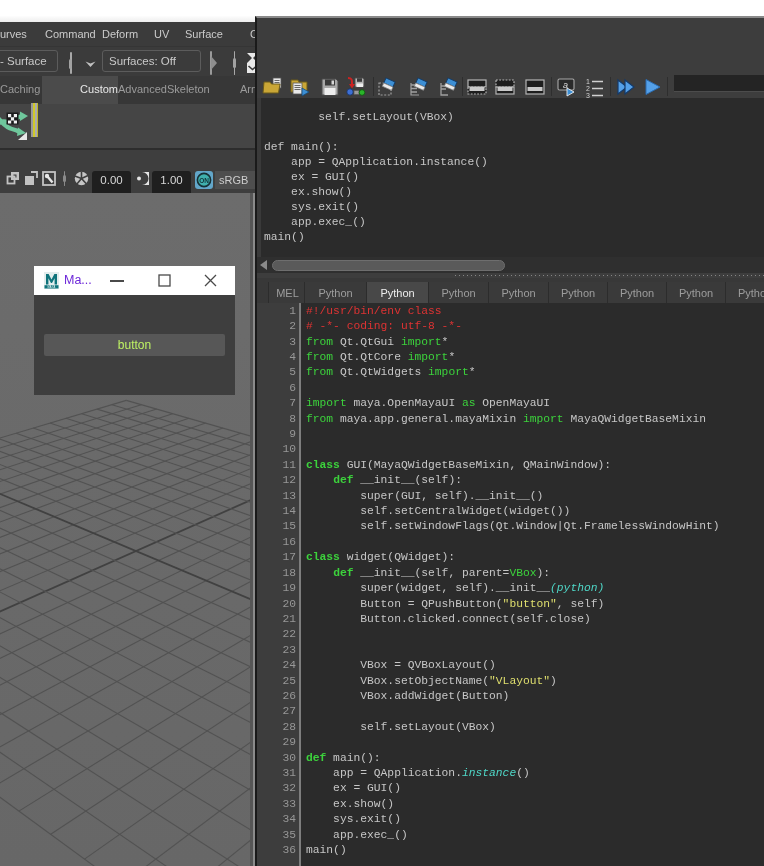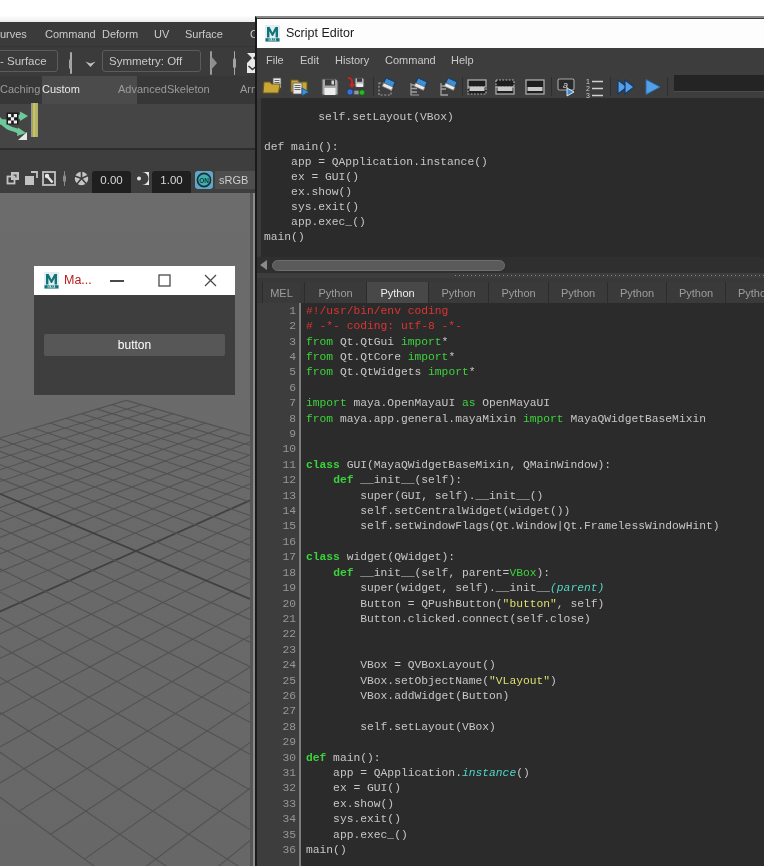--- a/index.html
+++ b/index.html
@@ -21,23 +21,23 @@
 #vptool{left:0;top:150px;width:764px;height:43px;background:#3e3e3e}
 .nfield{position:absolute;background:#1f1f1f;border-radius:3px;color:#d8d8d8;
   font-size:11.5px;text-align:center}
 #viewport{left:0;top:193px;width:257px;height:673px;background:linear-gradient(#6c6c6c,#676767);overflow:hidden}
 #viewport svg{position:absolute;left:0;top:0}
 .gl{stroke:#525252;stroke-width:1.1}
 .ax{stroke:#414141;stroke-width:1.8}
 
 #dlg{left:34px;top:266px;width:201px;height:129px;background:#3e3e3e}
 #dlgtitle{left:0;top:0;width:201px;height:29px;background:#fff}
-#dlgtitle .t{position:absolute;left:30px;top:7px;font-size:12.5px;color:#b91c1c}
+#dlgtitle .t{position:absolute;left:30px;top:7px;font-size:12.5px;color:#6d28d9}
 #dlgbtn{left:10px;top:68px;width:181px;height:22px;background:#575757;border-radius:2px;
-  color:#ffffff;font-size:12px;text-align:center;line-height:22px}
+  color:#bef264;font-size:12px;text-align:center;line-height:22px}
 
 #se{left:255px;top:16px;width:509px;height:850px;background:#3d3d3d;
   border-left:2px solid #1a1a1a;border-top:2px solid #8a8a8a}
 #setitle{left:0;top:1px;width:507px;height:29px;background:#fdfdfd}
 #setitle .t{position:absolute;left:29px;top:7px;font-size:12.5px;color:#1a1a1a}
 #semenu{left:0;top:30px;width:507px;height:27px;background:#3d3d3d}
 #semenu span{position:absolute;top:6px;font-size:11px;color:#c9c9c9}
 #setools{left:0;top:57px;width:507px;height:23px;background:#3d3d3d}
 .tsep{position:absolute;width:1px;background:#2e2e2e}
 #seout{left:0;top:80px;width:507px;height:159px;background:#3a3a3a}
@@ -76,37 +76,37 @@
  <span style="left:250px">Cache</span>
 </div>
 
 <div class="abs" id="row2">
  <div class="fbox" style="left:-20px;width:78px;padding-left:19px">- Surface</div>
  <div class="vpill" style="left:70px;top:5px;height:22px;width:1.5px;background:#a8a8a8"></div>
  <div class="vpill" style="left:69.3px;top:12px;height:10px;width:3.2px;background:#a2a2a2"></div>
  <svg class="abs" style="left:85px;top:14px" width="11" height="7">
       <path d="M0.5 0.5 L5.5 6 L10.5 0.5 L5.5 2.5 Z" fill="#c2c2c2"></path>
     </svg>
- <div class="fbox" style="left:102px;width:99px;padding-left:6px">Symmetry: Off</div>
+ <div class="fbox" style="left:102px;width:99px;padding-left:6px">Surfaces: Off</div>
  <div class="vpill" style="left:210px;top:4px;height:24px;width:1.5px;background:#9a9a9a"></div>
  <svg class="abs" style="left:211px;top:9px" width="7" height="14">
       <path d="M0 0 L6 7 L0 14 Z" fill="#8e8e8e"></path>
     </svg>
  <div class="vpill" style="left:233.5px;top:4px;height:24px;width:1.5px;background:#a8a8a8"></div>
  <div class="vpill" style="left:232.8px;top:11px;height:10px;width:3.2px;background:#a2a2a2"></div>
  <svg class="abs" style="left:247px;top:6px" width="11" height="20">
    <rect x="0" y="0" width="11" height="20" fill="#e8e8e8"></rect>
    <path d="M0 0 L5 5 L0 10 Z M11 0 L6 5 L11 10 Z" fill="#3a3a3a"></path>
    <path d="M1.5 13 L5.5 16.5 L9.5 13" stroke="#3a3a3a" stroke-width="1.6" fill="none"></path>
  </svg>
 </div>
 
 <div class="abs" id="shelftabs">
  <span style="left:0px">Caching</span>
- <span class="act abs" style="left:42px;width:95px;text-align:left">Custom</span>
+ <span class="act abs" style="left:42px;width:76px;text-align:right">Custom</span>
  <span style="left:118px">AdvancedSkeleton</span>
  <span style="left:240px">Arnold</span>
 </div>
 
 <div class="abs" id="shelf">
  <svg class="abs" style="left:0px;top:3px" width="30" height="34" viewBox="0 0 30 34">
   <path d="M-2 17 C3 11,7 17,12 14 C17 11,20 9,22 9" fill="none" stroke="#6fc79c" stroke-width="4.2"></path>
   <path d="M20 4.5 L28 9 L20 14 Z" fill="#6fc79c"></path>
   <path d="M-2 11 C3 17,7 21,12 22 C16 23,18 24,20 25" fill="none" stroke="#6fc79c" stroke-width="4.2"></path>
   <path d="M18 20.5 L26 26 L17 29 Z" fill="#6fc79c"></path>
@@ -232,36 +232,20 @@
      <rect x="1" y="1" width="11" height="11" fill="none" stroke="#4a4a4a" stroke-width="1.3"></rect>
    </svg>
    <svg class="abs" style="left:170px;top:8px" width="13" height="13">
      <path d="M1 1 L12 12 M12 1 L1 12" stroke="#4a4a4a" stroke-width="1.3"></path>
    </svg>
  </div>
  <div class="abs" id="dlgbtn">button</div>
 </div>
 
 <div class="abs" id="se">
- <div class="abs" id="setitle">
-   <svg class="abs" style="left:8px;top:6px" width="15" height="17" viewBox="0 0 15 17">
-     <rect x="0" y="0" width="15" height="17" fill="#e3eded"></rect>
-     <path d="M2 12.5 V2 h2.6 l2.9 5.6 L10.4 2 H13 v10.5 h-2.4 V6.2 L8 11 H7 L4.4 6.2 v6.3 Z" fill="#10747c"></path>
-     <rect x="0.5" y="13.2" width="14" height="3.3" fill="#10747c"></rect>
-     <text x="7.5" y="16" font-size="2.6" fill="#fff" text-anchor="middle" style="letter-spacing:0.3px">MAYA</text>
-   </svg>
-   <span class="t">Script Editor</span>
- </div>
- <div class="abs" id="semenu">
-   <span style="left:9px">File</span>
-   <span style="left:43px">Edit</span>
-   <span style="left:78px">History</span>
-   <span style="left:128px">Command</span>
-   <span style="left:194px">Help</span>
- </div>
  <div class="abs" id="setools">
       <svg class="ticon" style="left:5px" width="22" height="22" viewBox="0 0 22 22">
         <rect x="11" y="2" width="8" height="10" fill="#e8e8e8" stroke="#555" stroke-width="0.8"></rect>
         <path d="M12.5 4.5h5M12.5 6.5h5M12.5 8.5h5" stroke="#666" stroke-width="1"></path>
         <path d="M2 6 L8 6 L9.5 8 L18 8 L16.5 17 L1 17 Z" fill="#c9a636" stroke="#6b5a1a" stroke-width="1"></path>
       </svg>
       <svg class="ticon" style="left:32px" width="22" height="22" viewBox="0 0 22 22">
         <path d="M2 4 L9 4 L10 6 L18 6 L18 16 L2 16 Z" fill="#c9a636" stroke="#6b5a1a" stroke-width="1"></path>
         <rect x="4" y="7" width="9" height="11" fill="#e8e8e8" stroke="#555" stroke-width="0.8"></rect>
         <path d="M5.5 9.5h6M5.5 11.5h6M5.5 13.5h6" stroke="#666" stroke-width="1"></path>
@@ -358,21 +342,21 @@
  </div>
     </div>
  <div class="abs" id="sescroll">
    <div class="abs" style="left:3px;top:3px;width:0;height:0;border-top:5px solid transparent;border-bottom:5px solid transparent;border-right:7px solid #8a8a8a"></div>
    <div class="abs" id="sethumb"></div>
  </div>
  <div class="abs" id="sesplit">
       <div class="abs" id="sedots"></div>
     </div>
  <div class="abs" id="setabs">
-      <div class="tab" style="left:5px;width:38px">MEL</div>
+      <div class="tab" style="left:11px;width:38px">MEL</div>
       <div class="tab" style="left:47px;width:62px">Python</div>
       <div class="tab on" style="left:109px;width:62px">Python</div>
       <div class="tab" style="left:171px;width:60px">Python</div>
       <div class="tab" style="left:231px;width:60px">Python</div>
       <div class="tab" style="left:291px;width:59px">Python</div>
       <div class="tab" style="left:350px;width:59px">Python</div>
       <div class="tab" style="left:409px;width:59px">Python</div>
       <div class="tab" style="left:468px;width:59px">Python</div>
     </div>
  <div class="abs" id="secode">
@@ -407,39 +391,39 @@
 28
 29
 30
 31
 32
 33
 34
 35
 36</pre>
       </div>
-   <pre id="codepre"><span class="r">#!/usr/bin/env coding</span>
+   <pre id="codepre"><span class="r">#!/usr/bin/env class</span>
 <span class="r"># -*- coding: utf-8 -*-</span>
 <span class="g">from</span> Qt.QtGui <span class="g">import</span>*
 <span class="g">from</span> Qt.QtCore <span class="g">import</span>*
 <span class="g">from</span> Qt.QtWidgets <span class="g">import</span>*
 
 <span class="g">import</span> maya.OpenMayaUI <span class="g">as</span> OpenMayaUI
 <span class="g">from</span> maya.app.general.mayaMixin <span class="g">import</span> MayaQWidgetBaseMixin
 
 
 <span class="gb">class</span> GUI(MayaQWidgetBaseMixin, QMainWindow):
     <span class="gb">def</span> __init__(self):
         super(GUI, self).__init__()
         self.setCentralWidget(widget())
         self.setWindowFlags(Qt.Window|Qt.FramelessWindowHint)
 
 <span class="gb">class</span> widget(QWidget):
     <span class="gb">def</span> __init__(self, parent=<span class="g">VBox</span>):
-        super(widget, self).__init__<span class="cy">(parent)</span>
+        super(widget, self).__init__<span class="cy">(python)</span>
         Button = QPushButton(<span class="y">"button"</span>, self)
         Button.clicked.connect(self.close)
 
 
         VBox = QVBoxLayout()
         VBox.setObjectName(<span class="y">"VLayout"</span>)
         VBox.addWidget(Button)
 
         self.setLayout(VBox)
 

